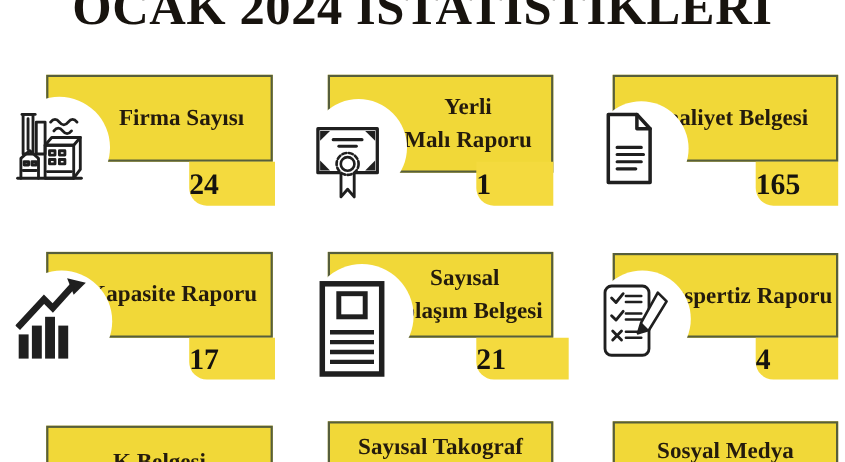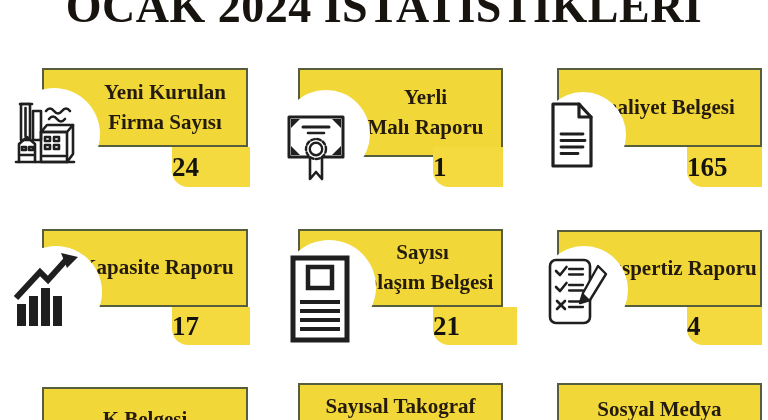--- a/index.html
+++ b/index.html
@@ -24,21 +24,20 @@
 </style>
 </head>
 <body>
 
 <div class="stage">
 
   <div class="page-title">OCAK 2024 İSTATİSTİKLERİ</div>
 
   <div class="card" style="left:8px;top:66px;width:242px;height:121px;">
     <div class="panel" style="left:34px;top:2px;width:206px;height:79px;padding-left:40px;">
-      <span class="label-line">Yeni Kurulan</span>
       <span class="label-line">Firma Sayısı</span>
     </div>
     <div class="tab" style="left:164px;top:81px;width:78px;height:40px;">
       <span class="value">24</span>
     </div>
     <div class="circle" style="left:0;top:22px;width:92px;height:92px;"></div>
     <svg class="icon" style="left:5px;top:32px;" width="66" height="70" viewBox="0 0 66 70">
       <g fill="none" stroke="currentColor" stroke-width="2.6" stroke-linejoin="round" stroke-linecap="round">
         <path d="M7,6 h12"></path>
           <rect x="8" y="6" width="9" height="36"></rect>
@@ -120,21 +119,21 @@
         <rect x="27" y="36" width="9" height="38"></rect>
         <rect x="39" y="44" width="9" height="30"></rect>
         <path d="M47,1 L64,5 L53,16 Z"></path>
       </g>
       <path d="M2,46 L26,20 l8,8 L52,8" stroke="currentColor" stroke-width="6" fill="none"></path>
     </svg>
   </div>
 
   <div class="card" style="left:282px;top:227px;width:223px;height:120px;">
     <div class="panel" style="left:16px;top:2px;width:205px;height:78px;padding-left:44px;">
-      <span class="label-line">Sayısı</span>
+      <span class="label-line">Sayısal</span>
       <span class="label-line">Dolaşım Belgesi</span>
     </div>
     <div class="tab" style="left:151px;top:80px;width:84px;height:38px;">
       <span class="value">21</span>
     </div>
     <div class="circle" style="left:0;top:13px;width:94px;height:94px;"></div>
     <svg class="icon" style="left:6px;top:27px;" width="64" height="90" viewBox="0 0 64 90">
       <g fill="none" stroke="currentColor">
         <rect x="5" y="4" width="54" height="82" stroke-width="5" fill="#fff"></rect>
         <rect x="20" y="13" width="24" height="21" stroke-width="4.5"></rect>

